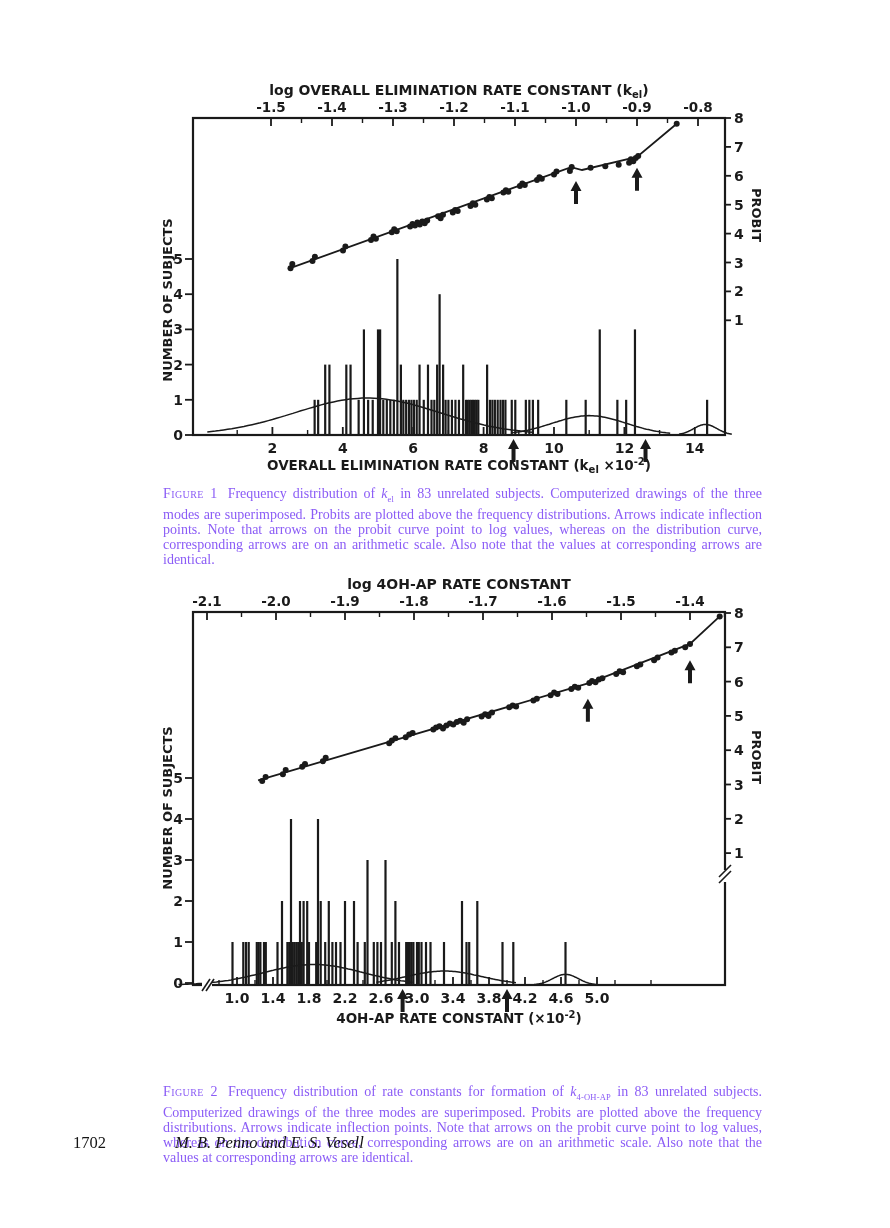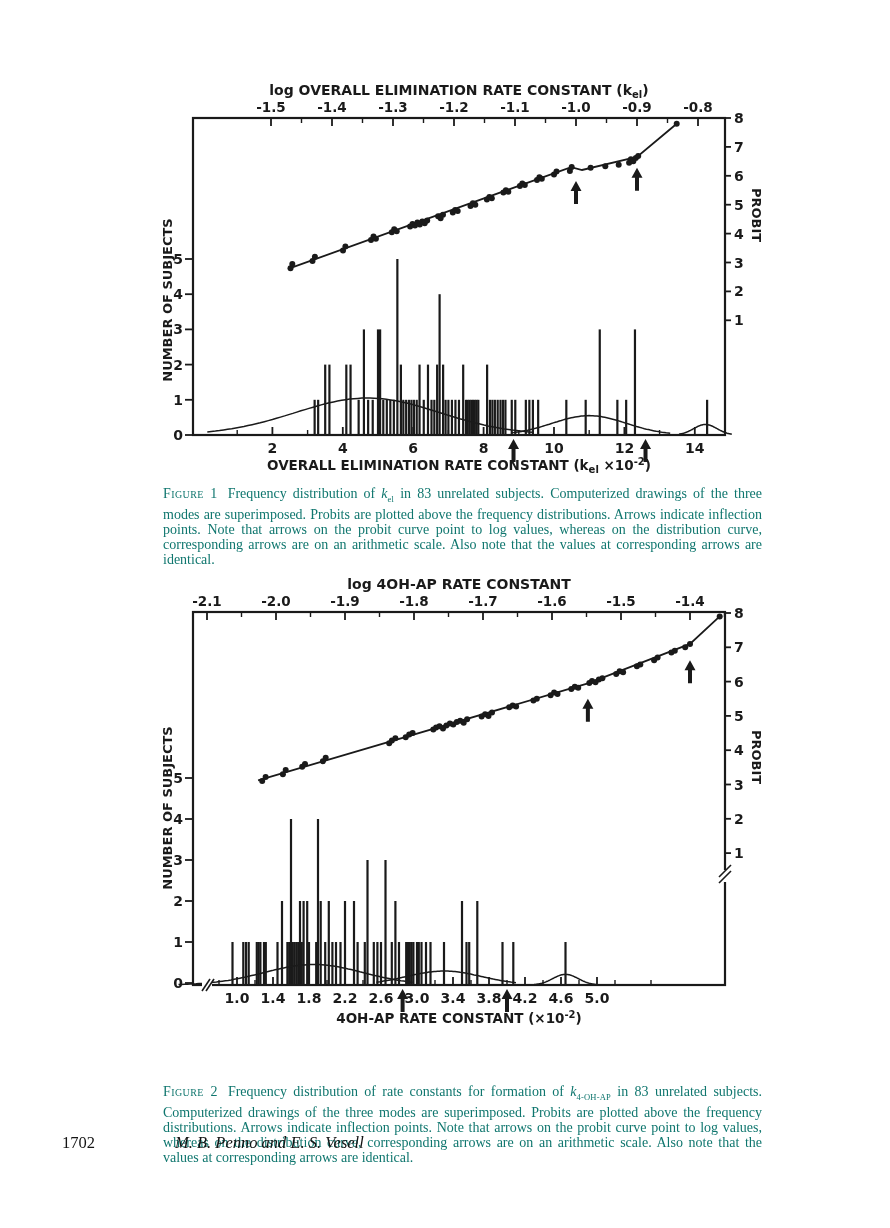--- a/index.html
+++ b/index.html
@@ -1,25 +1,25 @@
 <!DOCTYPE html>
 <html><head>
 <meta charset="utf-8">
 <style>
   html,body{margin:0;padding:0;background:#ffffff;}
   .page{position:relative;width:890px;height:1228px;background:#ffffff;
         font-family:"Liberation Serif",serif;color:#1a1a1a;overflow:hidden;}
   svg.chart{position:absolute;left:0;}
   .caption{position:absolute;left:163px;width:599px;font-size:14px;line-height:15px;
-           text-align:justify;color:#0f766e;}
+           text-align:justify;color:#8b5cf6;}
   .cap-label{font-variant:small-caps;letter-spacing:.4px;margin-right:10px;}
   .caption sub{font-size:8.5px;letter-spacing:.2px;}
   .caption i{font-style:italic;}
   .footer{position:absolute;top:1133px;left:0;width:890px;font-size:16.5px;color:#141414;}
-  .footer .pagenum{position:absolute;left:62px;}
+  .footer .pagenum{position:absolute;left:73px;}
   .footer .authors{position:absolute;left:147px;font-style:italic;margin-left:28px;}
 </style>
 </head>
 <body>
 
 <div class="page">
 
   <svg id="fig1-svg" class="chart" style="top:0;width:890px;height:480px" viewBox="0 0 890 480">
       <rect x="193" y="118" width="532" height="317" fill="none" stroke="#1a1a1a" stroke-width="2.2"></rect>
       <line x1="271" y1="118" x2="271" y2="126" stroke="#1a1a1a" stroke-width="1.8"></line>

